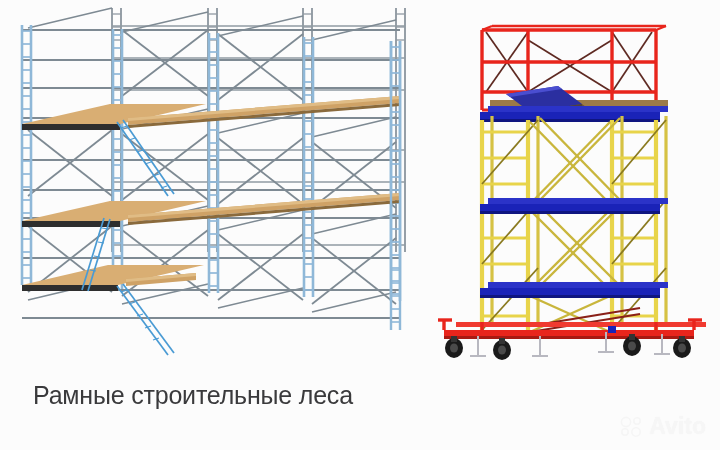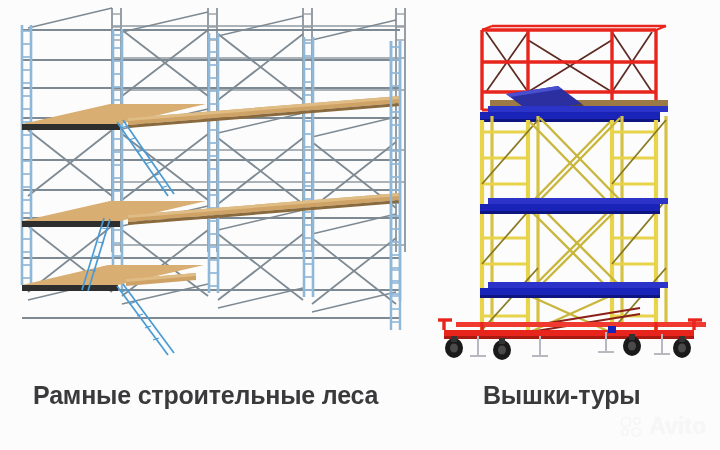--- a/index.html
+++ b/index.html
@@ -22,21 +22,21 @@
     height: 365px;
   }
   #panel-frame  { left: 0px;   width: 430px; }
   #panel-tower  { left: 430px; width: 290px; }
 
   .panel svg { display: block; width: 100%; height: 100%; }
 
   .caption {
     position: absolute;
     bottom: 40px;
-    font-weight: bold;
+    font-weight: normal;
     font-size: 25px;
     color: #3A3A3C;
     letter-spacing: -0.2px;
     white-space: nowrap;
   }
   #caption-frame { left: 33px; }
   #caption-tower { left: 483px; }
 
   #watermark {
     position: absolute;
@@ -456,21 +456,20 @@
         <line x1="176" y1="332" x2="176" y2="352"></line>
         <line x1="168" y1="352" x2="184" y2="352"></line>
         <line x1="232" y1="334" x2="232" y2="354"></line>
         <line x1="224" y1="354" x2="240" y2="354"></line>
       </g>
     </svg>
   </div>
 
   <div class="caption" id="caption-frame">Рамные строительные леса</div>
 
-  <div class="caption" id="caption-tower">Вышки-туры</div>
 
   <div id="watermark">
     <svg width="26" height="22" viewBox="0 0 26 22">
       <circle cx="7" cy="6" r="4.6" fill="none" stroke="#EFEFEF" stroke-width="1.6"></circle>
       <circle cx="18" cy="5" r="3.2" fill="none" stroke="#EFEFEF" stroke-width="1.6"></circle>
       <circle cx="6" cy="16" r="3.2" fill="none" stroke="#EFEFEF" stroke-width="1.6"></circle>
       <circle cx="17" cy="16" r="4.2" fill="none" stroke="#EFEFEF" stroke-width="1.6"></circle>
     </svg>
     <span class="wm-text">Avito</span>
   </div>

